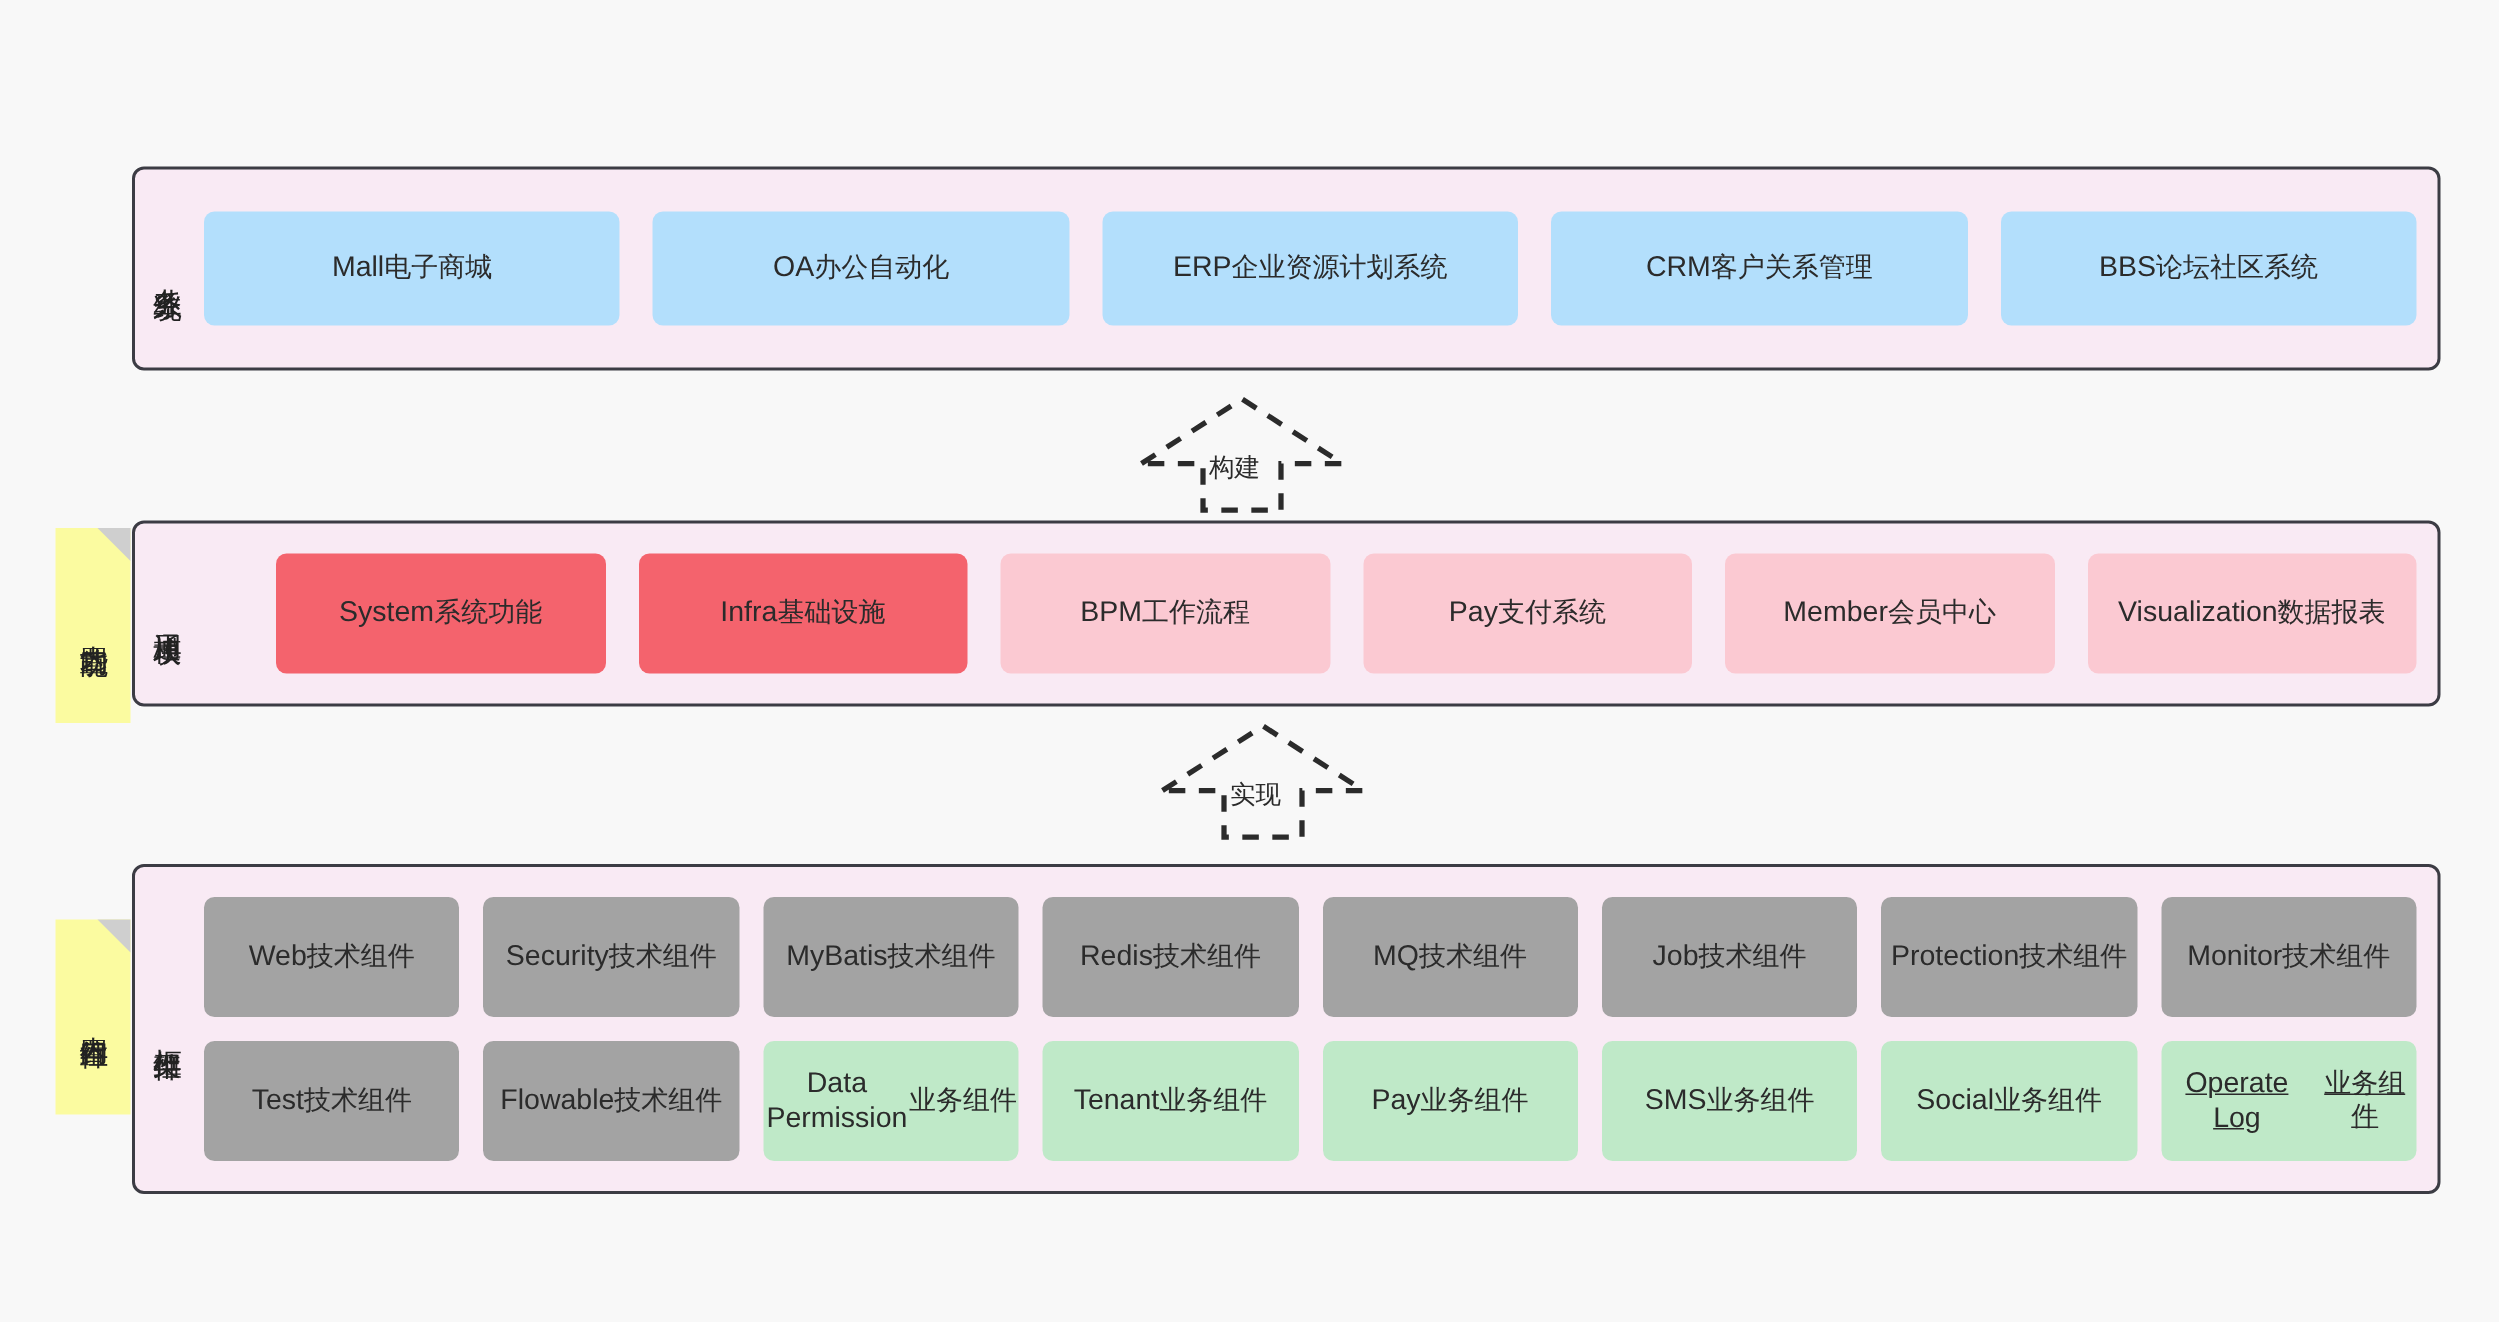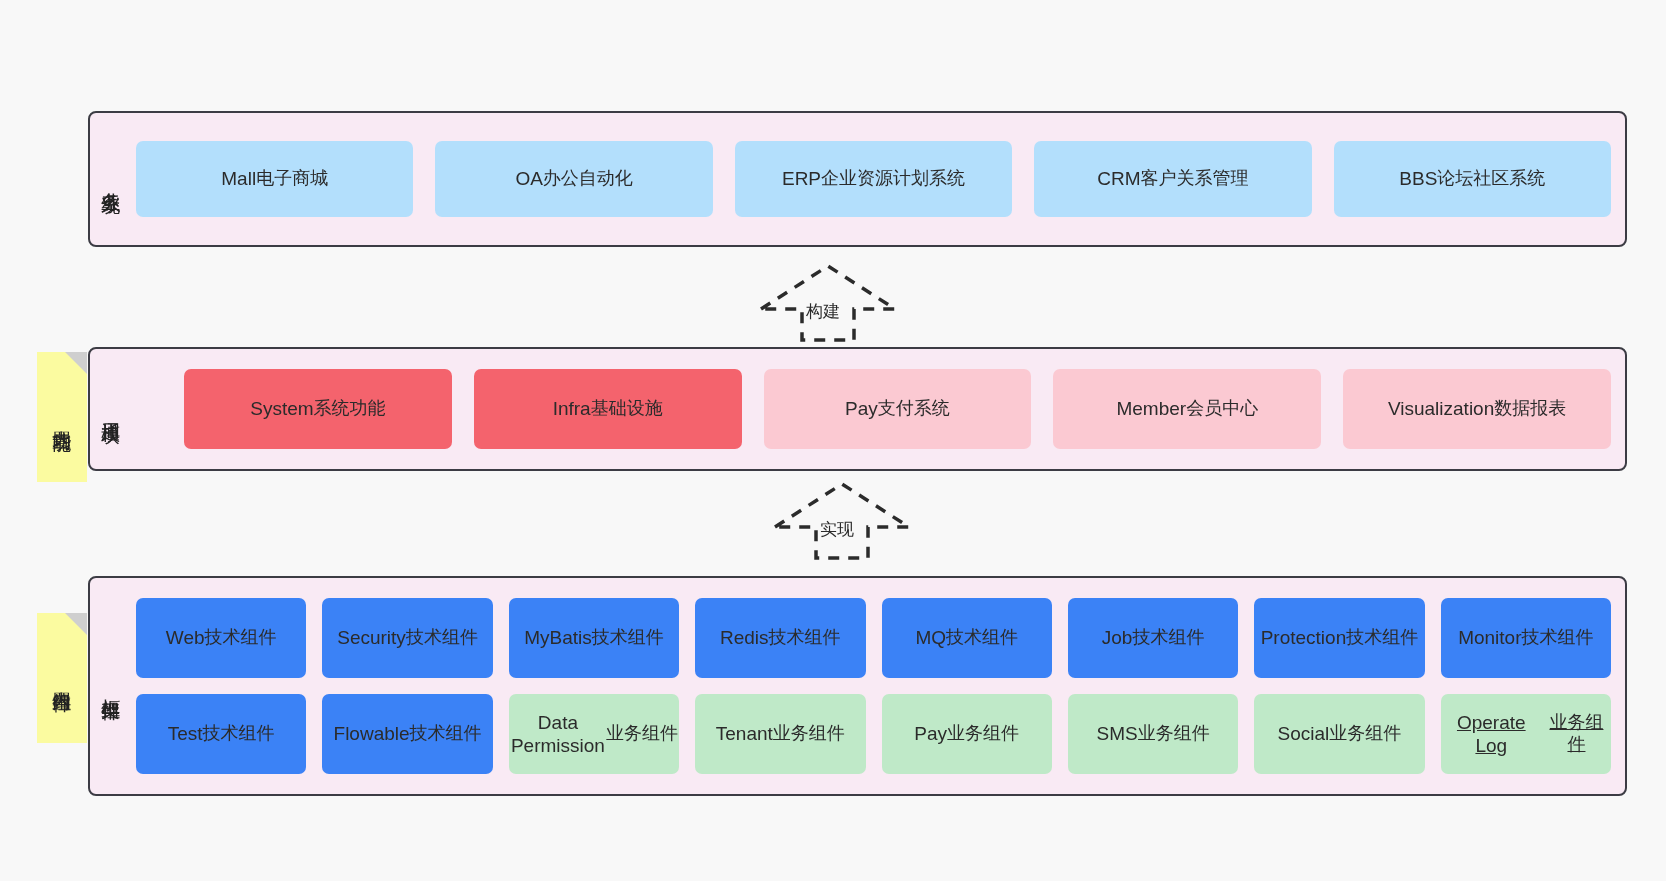--- a/index.html
+++ b/index.html
@@ -65,21 +65,21 @@
     color: #2b2b2b;
     font-size: 19px;
   }
   .cell .t1 { font-size: 19px; }
   .cell .t2 { font-size: 18px; }
 
   
   .c-blue      { background: #b3dffc; }
   .c-red       { background: #f4636d; }
   .c-pink      { background: #fbc9d2; }
-  .c-green     { background: #3b82f6; }
+  .c-green     { background: #a3a3a3; }
   .c-greenlite { background: #bfe9c8; }
 
   
   .note {
     position: absolute;
     background: #fbfba0;
     display: flex;
     align-items: center;
     justify-content: center;
     font-size: 19px;
@@ -168,20 +168,24 @@
         <div class="cell c-red" style="height:80px;margin-left:48px;">
           <span class="t1">System</span>
           <span class="t2">系统功能</span>
         </div>
 
         <div class="cell c-red" style="height:80px;">
           <span class="t1">Infra</span>
           <span class="t2">基础设施</span>
         </div>
 
+        <div class="cell c-pink" style="height:80px;">
+          <span class="t1">BPM</span>
+          <span class="t2">工作流程</span>
+        </div>
 
         <div class="cell c-pink" style="height:80px;">
           <span class="t1">Pay</span>
           <span class="t2">支付系统</span>
         </div>
 
         <div class="cell c-pink" style="height:80px;">
           <span class="t1">Member</span>
           <span class="t2">会员中心</span>
         </div>

